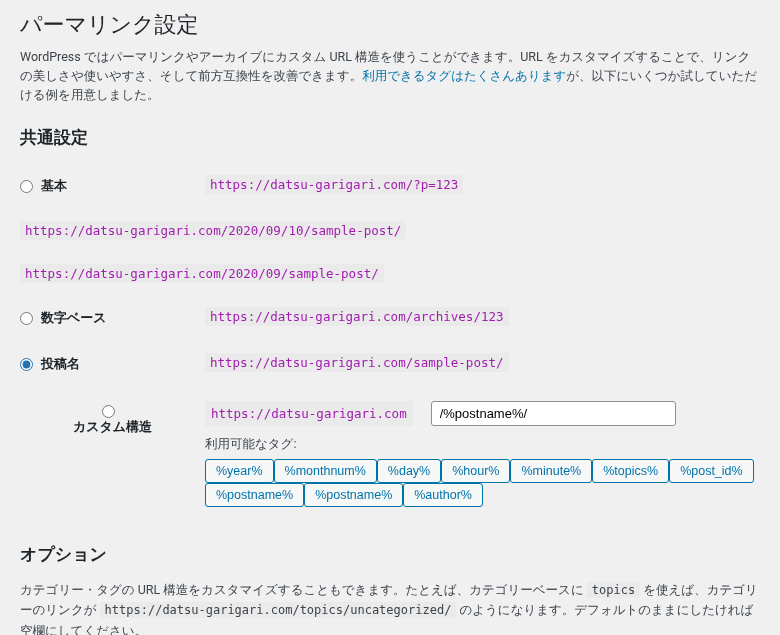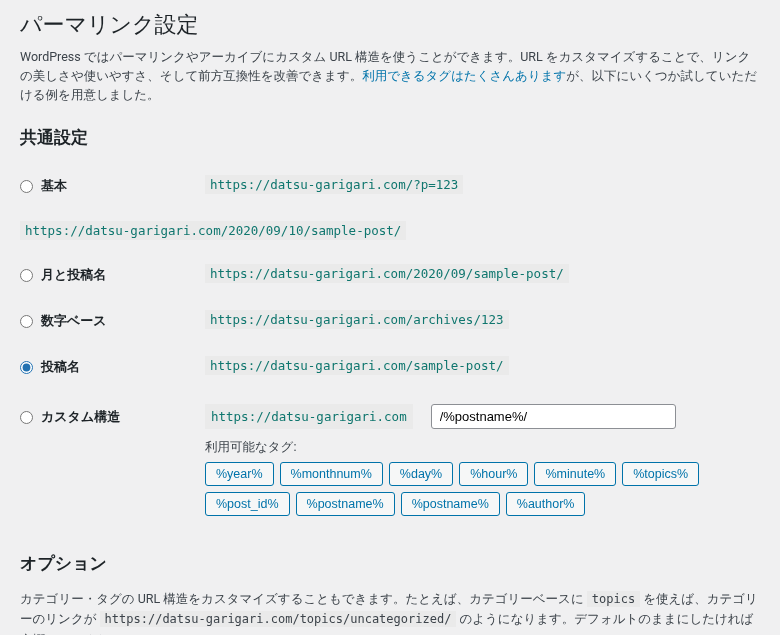--- a/index.html
+++ b/index.html
@@ -17,36 +17,36 @@
     .description a { color: #0073aa; text-decoration: none; }
     .radio-row { display: flex; align-items: flex-start; padding: 14px 0; }
     .radio-label-col { width: 185px; display: flex; align-items: center; }
     .radio-label-col input[type="radio"] { margin-right: 8px; accent-color: #2271b1; }
     .radio-label-col label { font-weight: 600; font-size: 13px; color: #1d2327; }
     .example-col code {
       background: #eaeaea;
       font-family: Consolas, Monaco, monospace;
       font-size: 12.5px;
       padding: 2px 5px;
-      color: #0f766e;
+      color: #a21caf;
     }
     .custom-row .example-col { flex: 1; }
     .custom-input-wrap { display: flex; align-items: center; gap: 16px; }
     .custom-input-wrap code { background: #eaeaea; padding: 5px 6px; font-family: Consolas, Monaco, monospace; font-size: 12.5px; }
     .custom-input-wrap input {
       flex: 0 0 245px;
       padding: 4px 8px;
       border: 1px solid #8c8f94;
       border-radius: 3px;
       font-size: 13px;
       background: #fff;
       margin-left: 2px;
     }
     .tags-label { font-size: 12.5px; color: #3c434a; margin: 10px 0 6px 0; }
-    .tags-container { display: flex; flex-wrap: wrap; gap: 6px; margin-top: 6px; }
+    .tags-container { display: flex; flex-wrap: wrap; margin-top: 6px; }
     .tag-btn {
       background: #f6f7f7;
       border: 1px solid #0073aa;
       color: #0073aa;
       padding: 4px 10px;
       font-size: 12.5px;
       border-radius: 3px;
       cursor: pointer;
     }
     .option-desc { font-size: 12.5px; line-height: 1.6; color: #3c434a; margin-bottom: 18px; }
@@ -74,45 +74,41 @@
     <label>基本</label>
   </div>
   <div class="example-col"><code>https://datsu-garigari.com/?p=123</code></div>
 </div>
 
 <div class="radio-row">
   <div class="example-col"><code>https://datsu-garigari.com/2020/09/10/sample-post/</code></div>
 </div>
 
 <div class="radio-row">
-  <div class="radio-label-col">
-    <input type="radio" name="perm" style="">
-    <label>月と投稿名</label>
-  </div>
   <div class="example-col"><code>https://datsu-garigari.com/2020/09/sample-post/</code></div>
 </div>
 
 <div class="radio-row">
   <div class="radio-label-col">
     <input type="radio" name="perm" style="">
     <label>数字ベース</label>
   </div>
   <div class="example-col"><code>https://datsu-garigari.com/archives/123</code></div>
 </div>
 
 <div class="radio-row">
   <div class="radio-label-col">
     <input type="radio" name="perm" checked="" style="">
     <label>投稿名</label>
   </div>
   <div class="example-col"><code>https://datsu-garigari.com/sample-post/</code></div>
 </div>
 
 <div class="radio-row custom-row">
-  <div class="radio-label-col" style="align-self:flex-start;padding-top:4px;">
+  <div class="radio-label-col" style="align-self:flex-start;padding-top:4px;flex-direction:column;">
     <input type="radio" name="perm" style="">
     <label>カスタム構造</label>
   </div>
   <div class="example-col">
     <div class="custom-input-wrap">
       <code>https://datsu-garigari.com</code>
       <input type="text" value="/%postname%/" style="">
     </div>
     <div class="tags-label">利用可能なタグ:</div>
     <div class="tags-container" id="tags-container">

